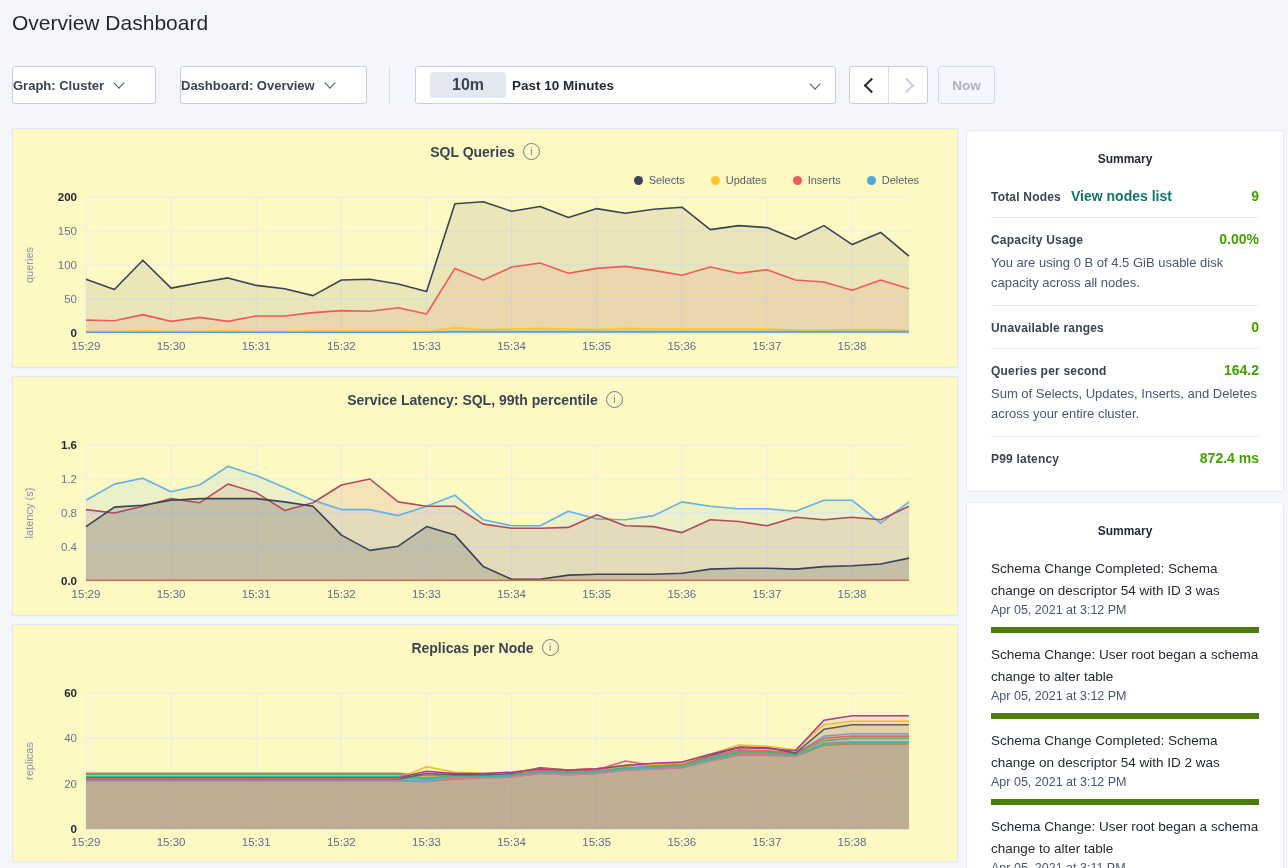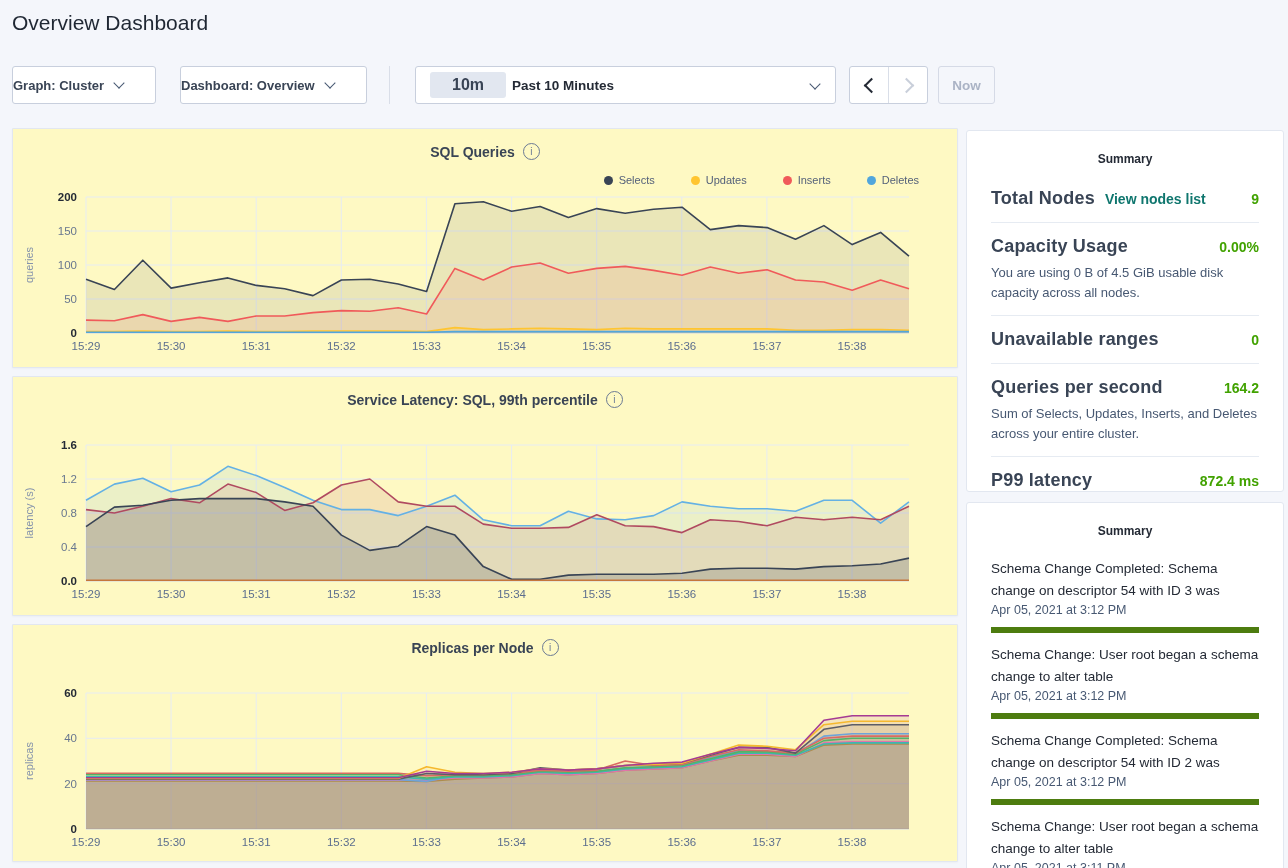--- a/index.html
+++ b/index.html
@@ -32,32 +32,32 @@
   .nowbtn{left:938px;top:66px;width:57px;height:38px;box-sizing:border-box;border:1px solid #d5dae6;
        border-radius:3px;display:flex;align-items:center;justify-content:center;
        font-size:13.5px;font-weight:700;color:#aab3c5;background:transparent;}
   
   .card{left:12px;width:946px;background:#fef9c3;border:1px solid #e2e7f0;border-radius:1px;
         box-shadow:0 1px 2px rgba(60,70,90,.04);box-sizing:border-box;}
   .chart-title-row{position:absolute;top:14px;left:0;right:0;display:flex;align-items:center;justify-content:center;gap:8px;}
   .chart-title{font-size:14px;font-weight:700;color:#394455;}
   .info-icon{width:15px;height:15px;border:1.2px solid #6b7a94;border-radius:50%;color:#6b7a94;
        font-size:10px;display:flex;align-items:center;justify-content:center;font-style:normal;cursor:pointer;}
-  .legend{position:absolute;top:45px;right:38px;display:flex;gap:36px;align-items:flex-end;}
+  .legend{position:absolute;top:45px;right:38px;display:flex;gap:26px;align-items:flex-end;}
   .legend-item{display:flex;align-items:center;gap:6px;font-size:11px;color:#54617a;cursor:pointer;}
   .legend-dot{width:9px;height:9px;border-radius:50%;}
   svg text{font-family:"Liberation Sans", sans-serif;}
   
   .side-card{left:966px;width:318px;background:#fff;border:1px solid #e2e7f0;border-radius:3px;box-sizing:border-box;}
   .side-title{text-align:center;font-size:12px;font-weight:700;color:#242a35;padding-top:21px;padding-bottom:9px;}
   .side-body{padding:0 24px;}
   .srow{padding:13px 0;border-bottom:1px solid #e6ebf2;}
   .srow:last-child{border-bottom:none;}
   .srow-line{display:flex;align-items:baseline;}
-  .srow-label{font-size:18px;font-weight:700;color:#394455;letter-spacing:.2px;}
+  .srow-label{font-size:12px;font-weight:700;color:#394455;letter-spacing:.2px;}
   .srow-link{font-size:14px;font-weight:700;margin-left:10px;cursor:pointer;}
   .srow-value{margin-left:auto;font-size:14px;font-weight:700;}
   .srow-desc{margin-top:6px;font-size:13px;color:#475872;line-height:1.5;}
   .event-item{padding:11px 0 10px;border-bottom:6px solid #4d7c0f;}
   .event-item:last-child{border-bottom:none;}
   .event-msg{font-size:13.5px;color:#242a35;line-height:22px;}
   .event-time{font-size:12.5px;color:#475872;margin-top:1px;}
 </style>
 </head>
 <body>

